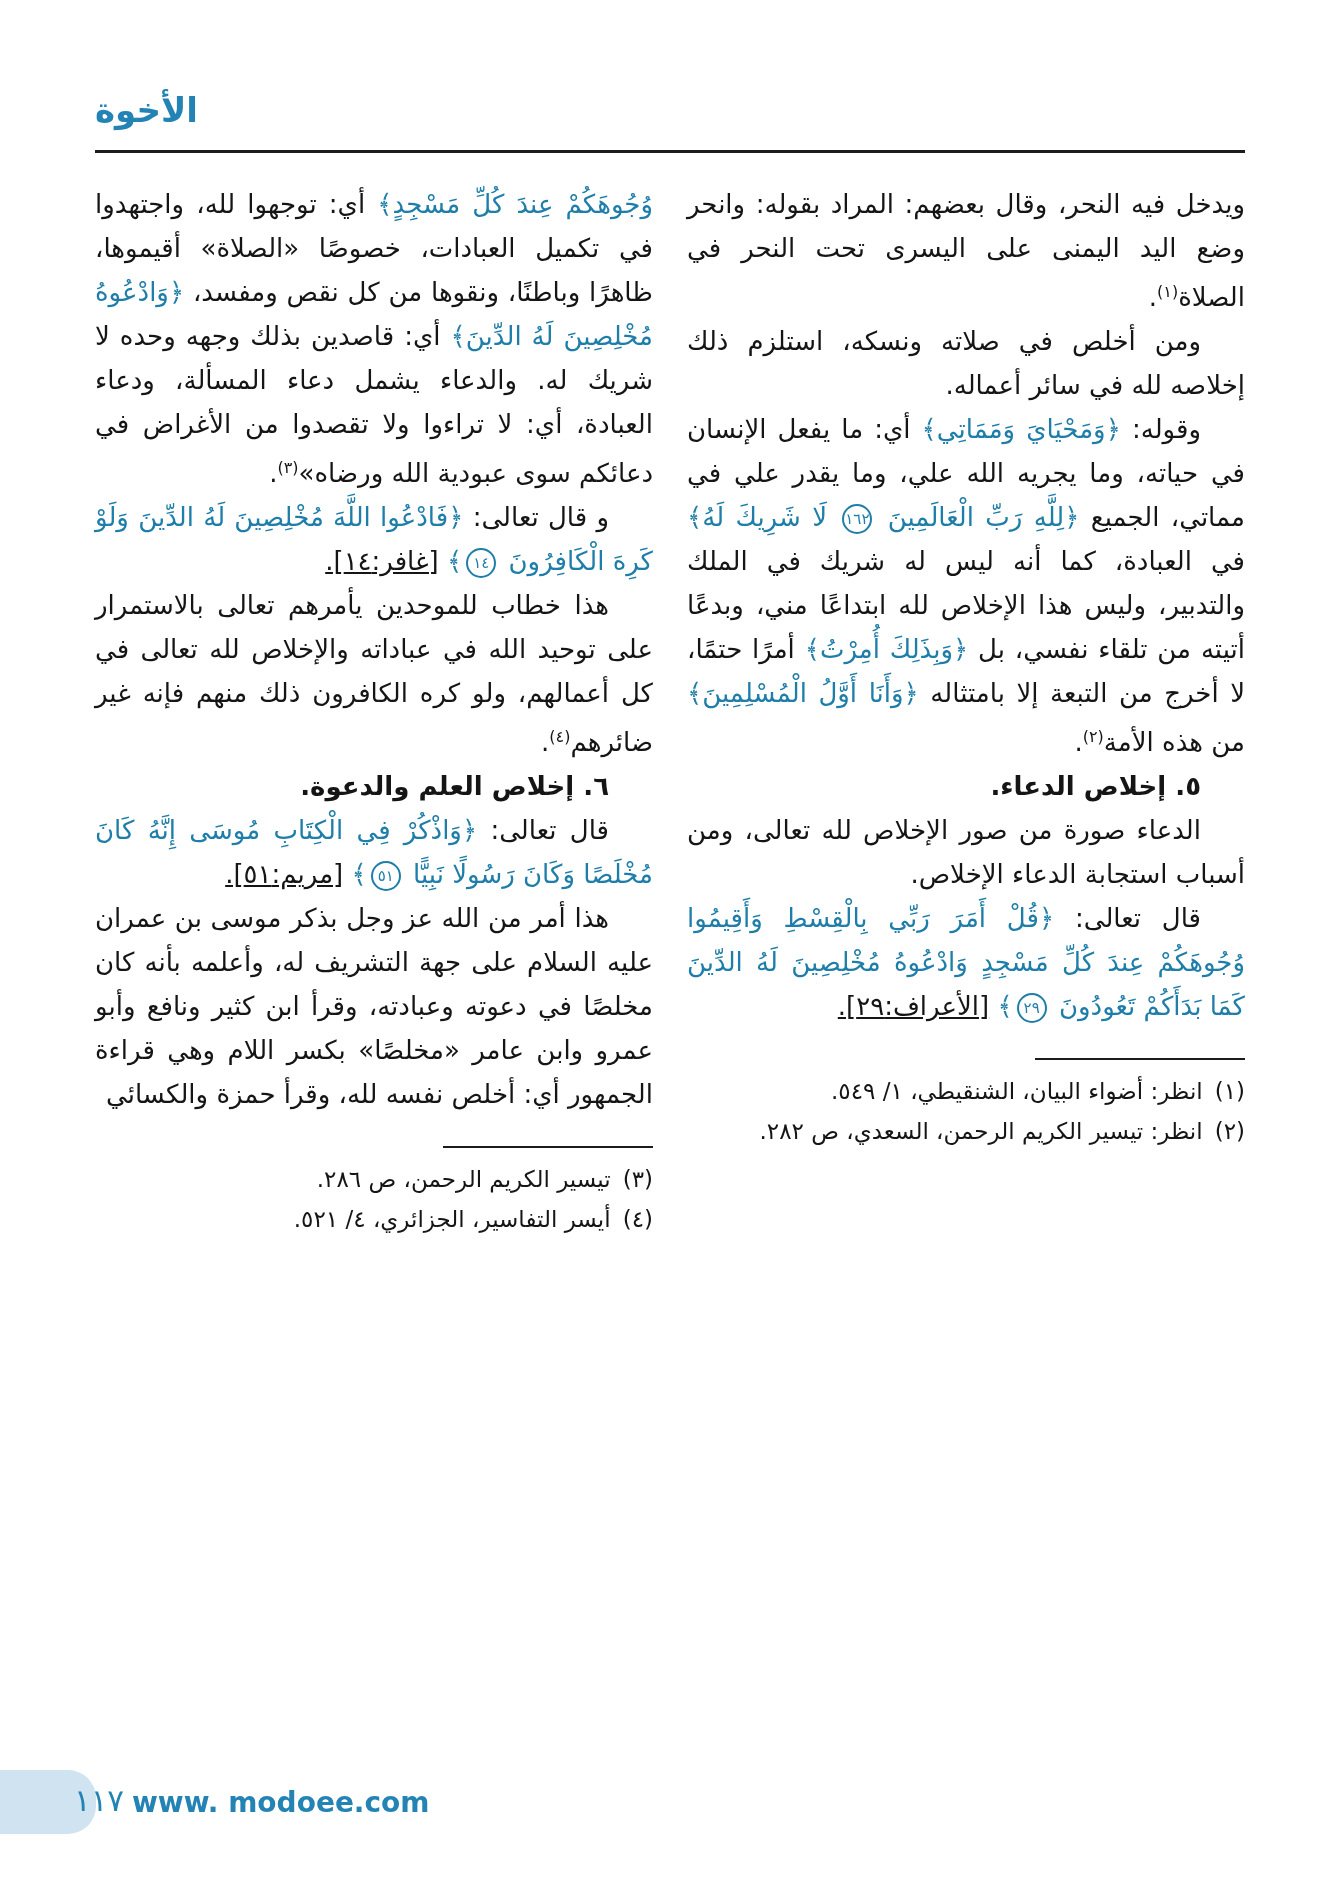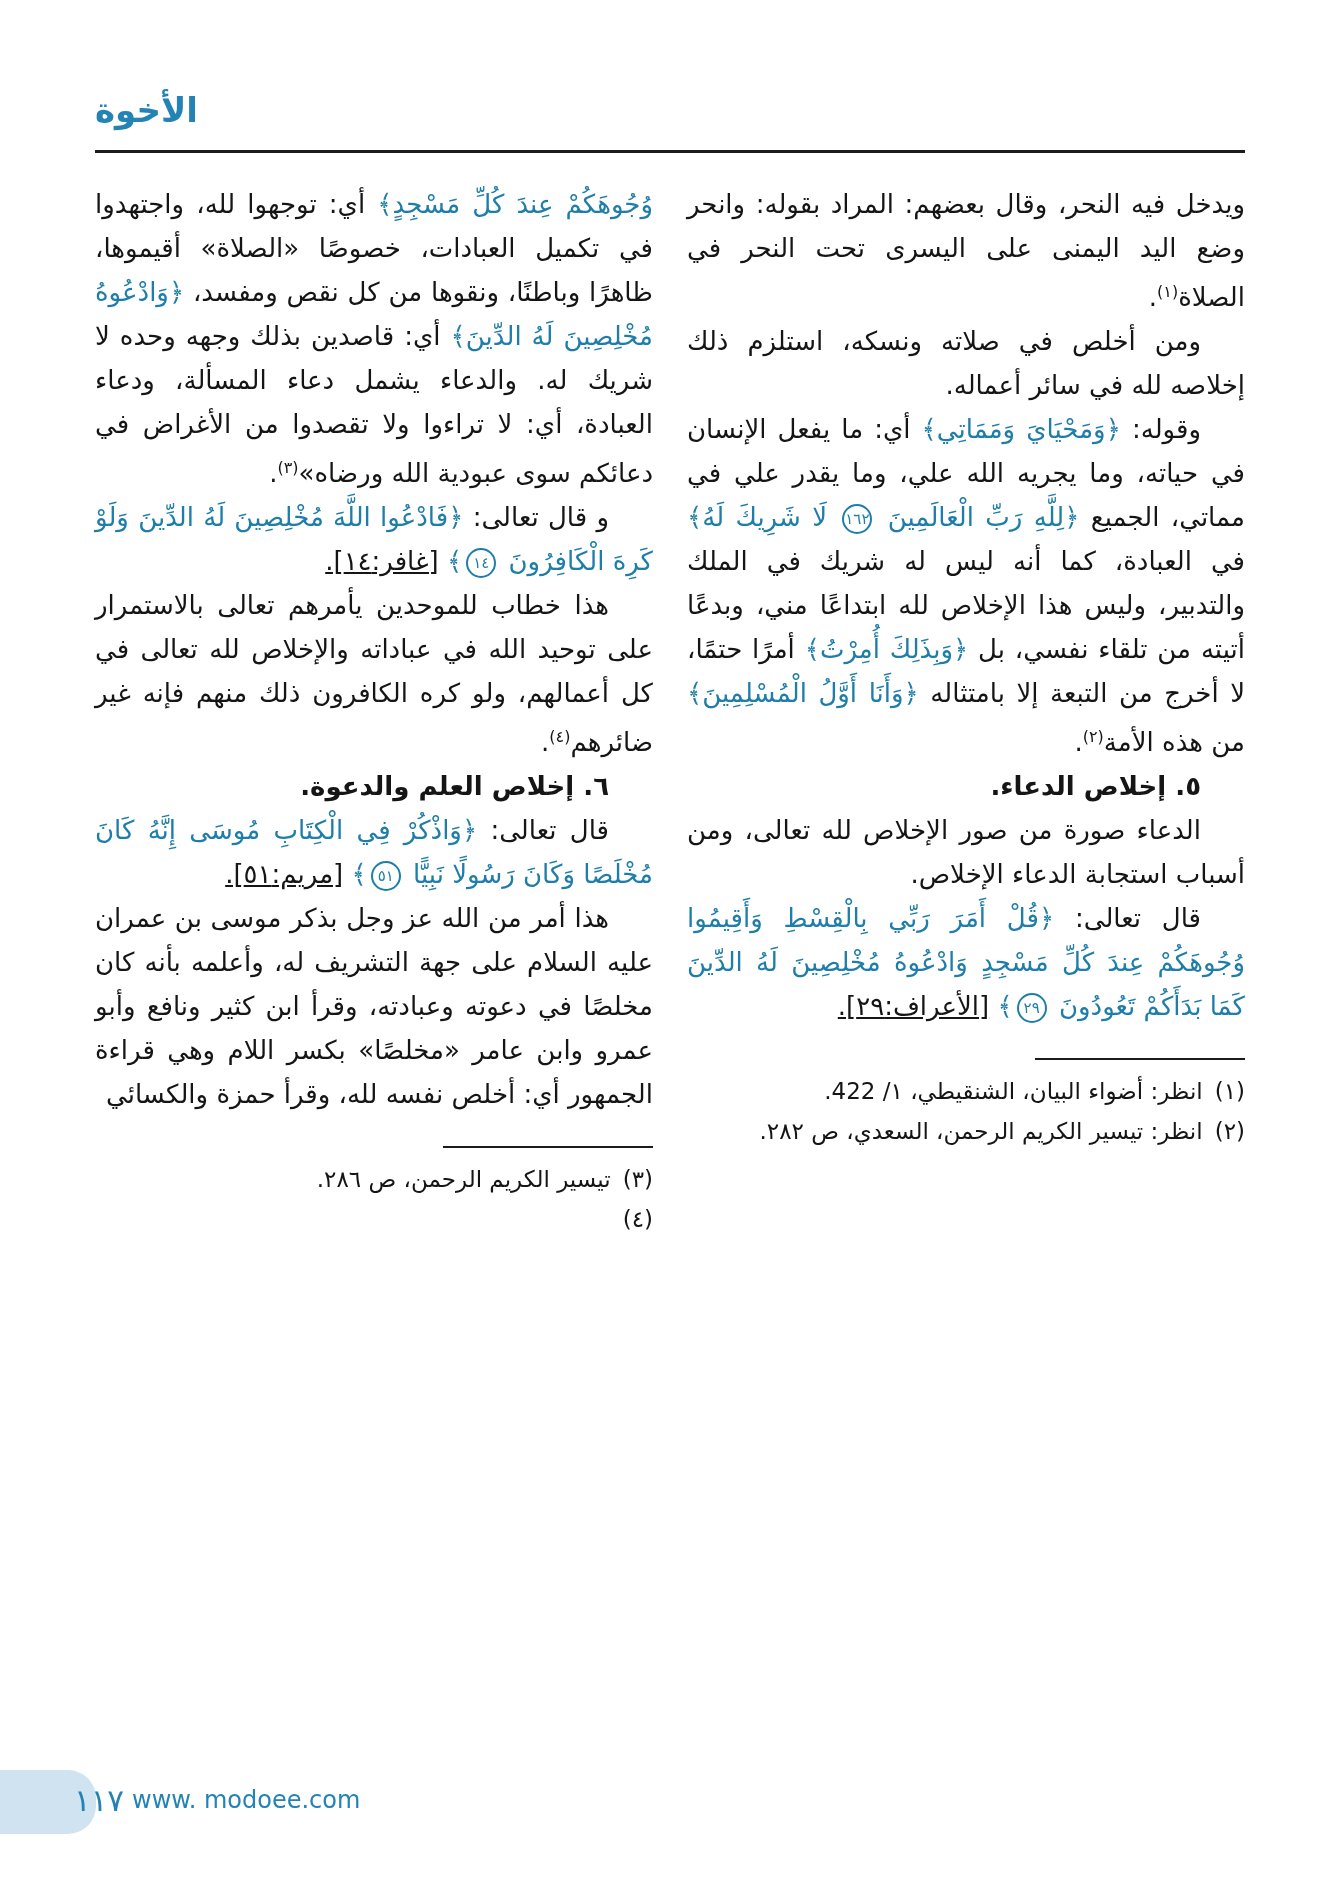--- a/index.html
+++ b/index.html
@@ -35,21 +35,21 @@
   .footnotes { display:flex; flex-direction:column; gap:2px; }
   .footnote { display:flex; gap:12px; font-size:23px; line-height:38px; color:var(--text); }
   .fn-num { flex:0 0 auto; }
   .footer-tab {
     position:absolute; left:0; top:1770px; width:96px; height:64px;
     background:var(--tab_bg); border-radius:0 28px 28px 0;
   }
   .page-number { position:absolute; left:34px; top:1782px; color:var(--accent); font-size:31px;margin-left:40px; }
   .website {
     position:absolute; left:132px; top:1786px;
-    color:var(--accent); font-size:24px; direction:ltr; cursor:pointer;
+    color:var(--accent); font-size:28px; direction:ltr; cursor:pointer;font-weight:bold;
   }
 </style>
 </head>
 <body>
 
 <div class="page">
 
   <div class="logo">الأخوة</div>
   <div class="page-rule"></div>
 
@@ -61,21 +61,21 @@
           <p class="para indent"><span class="seg-n">ومن أخلص في صلاته ونسكه، استلزم ذلك إخلاصه لله في سائر أعماله.</span></p>
           <p class="para indent"><span class="seg-n">وقوله: </span><span class="seg-q">﴿وَمَحْيَايَ وَمَمَاتِي﴾</span><span class="seg-n"> أي: ما يفعل الإنسان في حياته، وما يجريه الله علي، وما يقدر علي في مماتي، الجميع </span><span class="seg-q">﴿لِلَّهِ رَبِّ الْعَالَمِينَ </span><span class="seg-ayah">١٦٢</span><span class="seg-q"> لَا شَرِيكَ لَهُ﴾</span><span class="seg-n"> في العبادة، كما أنه ليس له شريك في الملك والتدبير، وليس هذا الإخلاص لله ابتداعًا مني، وبدعًا أتيته من تلقاء نفسي، بل </span><span class="seg-q">﴿وَبِذَلِكَ أُمِرْتُ﴾</span><span class="seg-n"> أمرًا حتمًا، لا أخرج من التبعة إلا بامتثاله </span><span class="seg-q">﴿وَأَنَا أَوَّلُ الْمُسْلِمِينَ﴾</span><span class="seg-n"> من هذه الأمة</span><span class="seg-fn">(٢)</span><span class="seg-n">.</span></p>
           <p class="para heading indent"><span class="seg-n">٥. إخلاص الدعاء.</span></p>
           <p class="para indent"><span class="seg-n">الدعاء صورة من صور الإخلاص لله تعالى، ومن أسباب استجابة الدعاء الإخلاص.</span></p>
           <p class="para indent"><span class="seg-n">قال تعالى: </span><span class="seg-q">﴿قُلْ أَمَرَ رَبِّي بِالْقِسْطِ وَأَقِيمُوا وُجُوهَكُمْ عِندَ كُلِّ مَسْجِدٍ وَادْعُوهُ مُخْلِصِينَ لَهُ الدِّينَ كَمَا بَدَأَكُمْ تَعُودُونَ </span><span class="seg-ayah">٢٩</span><span class="seg-q">﴾</span><span class="seg-n"> </span><span class="seg-ref">[الأعراف:٢٩].</span></p>
         </div>
       <div class="fn-divider"></div>
       <div class="footnotes">
           <div class="footnote">
             <span class="fn-num">(١)</span>
-            <span class="fn-text">انظر: أضواء البيان، الشنقيطي، ١/ 422.</span>
+            <span class="fn-text">انظر: أضواء البيان، الشنقيطي، ١/ ٥٤٩.</span>
           </div>
           <div class="footnote">
             <span class="fn-num">(٢)</span>
             <span class="fn-text">انظر: تيسير الكريم الرحمن، السعدي، ص ٢٨٢.</span>
           </div>
         </div>
     </section>
 
     <section class="column">
       <div class="col-body">
@@ -87,20 +87,21 @@
           <p class="para indent"><span class="seg-n">هذا أمر من الله عز وجل بذكر موسى بن عمران عليه السلام على جهة التشريف له، وأعلمه بأنه كان مخلصًا في دعوته وعبادته، وقرأ ابن كثير ونافع وأبو عمرو وابن عامر «مخلصًا» بكسر اللام وهي قراءة الجمهور أي: أخلص نفسه لله، وقرأ حمزة والكسائي</span></p>
         </div>
       <div class="fn-divider"></div>
       <div class="footnotes">
           <div class="footnote">
             <span class="fn-num">(٣)</span>
             <span class="fn-text">تيسير الكريم الرحمن، ص ٢٨٦.</span>
           </div>
           <div class="footnote">
             <span class="fn-num">(٤)</span>
+            <span class="fn-text">أيسر التفاسير، الجزائري، ٤/ ٥٢١.</span>
           </div>
         </div>
     </section>
 
   </div>
 
   <div class="footer-tab"></div>
   <div class="page-number">١١٧</div>
   <div class="website">www. modoee.com</div>
 

